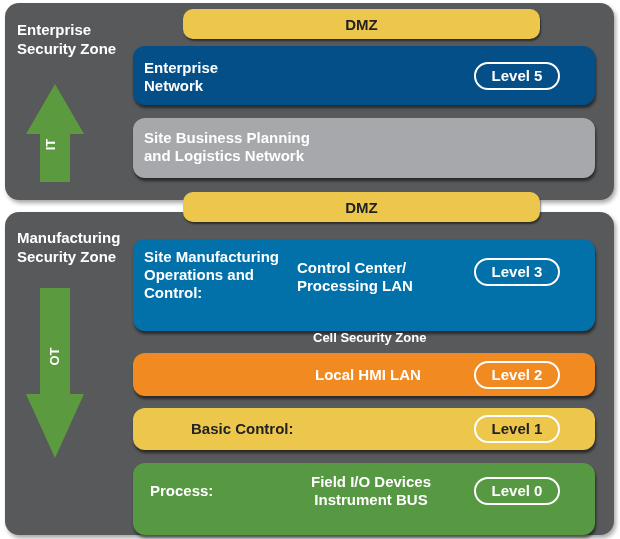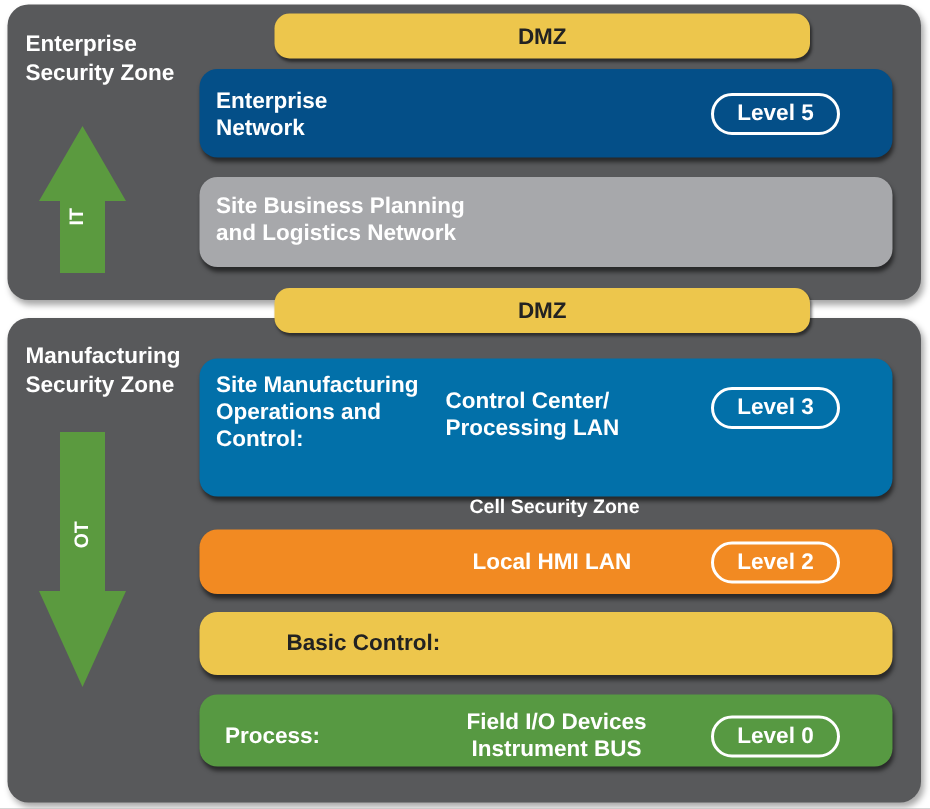--- a/index.html
+++ b/index.html
@@ -63,20 +63,21 @@
 
 <div class="cell">Cell Security Zone</div>
 
 <div class="bar" style="top:353px;height:43px;background:#f28a22;color:#fff;">
   <div class="t2" style="left:182px;top:13px;">Local HMI LAN</div>
   <div class="pill" style="top:8px;">Level 2</div>
 </div>
 
 <div class="bar" style="top:408px;height:42px;background:#edc64c;color:#222;">
   <div class="t1" style="left:17px;top:12px;margin-left:41px;">Basic Control:</div>
+  <div class="pill" style="top:7px;border-color:#fff;">Level 1</div>
 </div>
 
-<div class="bar" style="top:463px;height:48px;background:#579942;color:#fff;">
+<div class="bar" style="top:463px;height:72px;background:#579942;color:#fff;">
   <div class="t1" style="left:17px;top:19px;">Process:</div>
   <div class="t2" style="left:178px;top:10px;">Field I/O Devices
 Instrument BUS</div>
   <div class="pill" style="top:14px;">Level 0</div>
 </div>
 
 </body></html>

